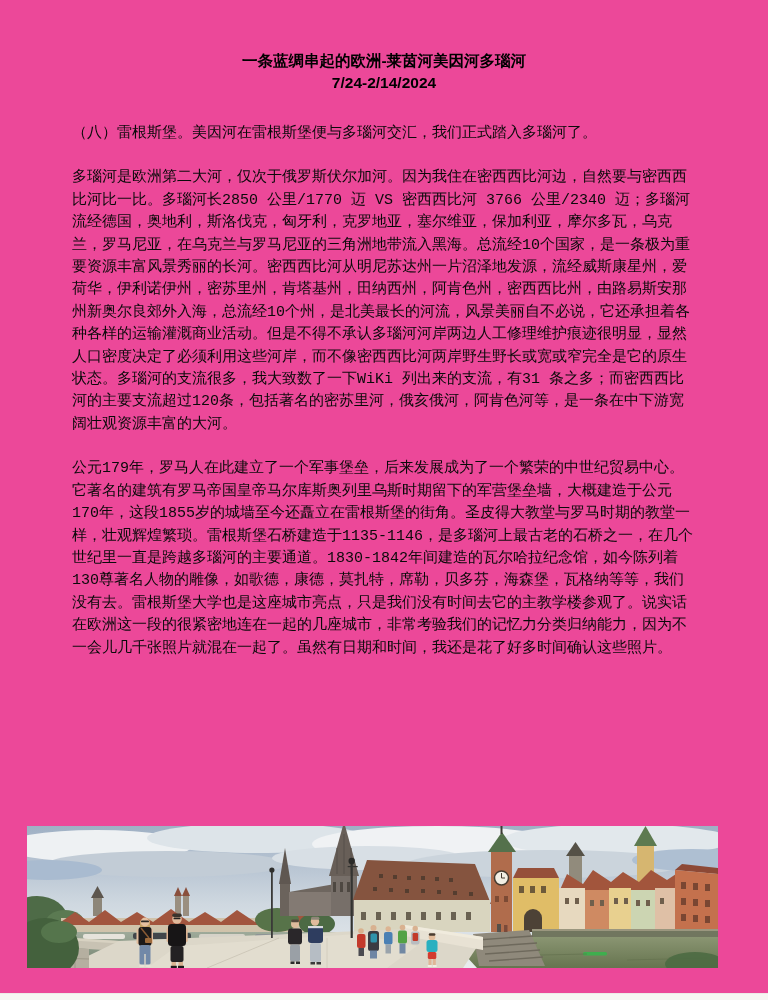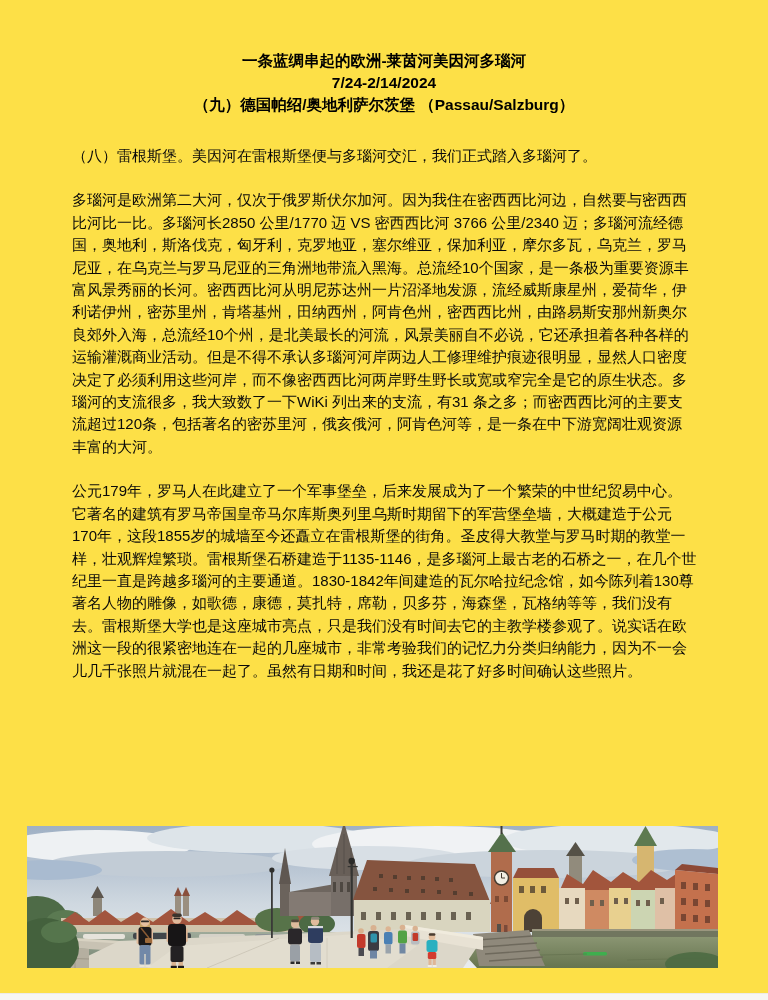--- a/index.html
+++ b/index.html
@@ -1,48 +1,47 @@
 <!DOCTYPE html>
 <html lang="zh"><head>
 <meta charset="utf-8">
 <style>
   html,body { margin:0; padding:0; background:#ffffff; }
   .page {
-    position:relative; width:768px; height:1000px; background:#fde047;
+    position:relative; width:768px; height:1000px; background:#ec4899;
     font-family:"Liberation Sans","DejaVu Sans",sans-serif; color:#111;
     overflow:hidden;
   }
   .doc-header {
     padding-top:50px; text-align:center;
     font-weight:700; font-size:15.5px; line-height:22px; color:#000;
   }
   .doc-body {
     margin:29px 71px 0 72px;
     font-size:15px; line-height:22.4px; text-align:left; color:#0a0a0a;
   }
-  .doc-body p { margin:0 0 22px 0; }
+  .doc-body p { margin:0 0 22px 0;font-family:Liberation Mono, monospace; }
   .photo-figure {
     position:absolute; left:27px; top:826px; width:691px; height:142px;
     margin:0; overflow:hidden; background:#cdd5dd;
   }
   .photo-figure svg { display:block; width:100%; height:100%; }
   .next-page-strip {
     position:absolute; left:0; top:993px; width:768px; height:7px;
     background:#f7f6f3; border-top:1px solid #edebe7; box-sizing:border-box;
   }
 </style>
 </head>
 <body>
 
 <div class="page">
 
   <header class="doc-header">
     <div>一条蓝绸串起的欧洲-莱茵河美因河多瑙河</div>
     <div>7/24-2/14/2024</div>
-    <div>（九）德国帕绍/奥地利萨尔茨堡 （Passau/Salzburg）</div>
   </header>
 
   <main class="doc-body">
     <p>（八）雷根斯堡。美因河在雷根斯堡便与多瑙河交汇，我们正式踏入多瑙河了。</p>
     <p>多瑙河是欧洲第二大河，仅次于俄罗斯伏尔加河。因为我住在密西西比河边，自然要与密西西比河比一比。多瑙河长2850 公里/1770 迈 VS 密西西比河 3766 公里/2340 迈；多瑙河流经德国，奥地利，斯洛伐克，匈牙利，克罗地亚，塞尔维亚，保加利亚，摩尔多瓦，乌克兰，罗马尼亚，在乌克兰与罗马尼亚的三角洲地带流入黑海。总流经10个国家，是一条极为重要资源丰富风景秀丽的长河。密西西比河从明尼苏达州一片沼泽地发源，流经威斯康星州，爱荷华，伊利诺伊州，密苏里州，肯塔基州，田纳西州，阿肯色州，密西西比州，由路易斯安那州新奥尔良郊外入海，总流经10个州，是北美最长的河流，风景美丽自不必说，它还承担着各种各样的运输灌溉商业活动。但是不得不承认多瑙河河岸两边人工修理维护痕迹很明显，显然人口密度决定了必须利用这些河岸，而不像密西西比河两岸野生野长或宽或窄完全是它的原生状态。多瑙河的支流很多，我大致数了一下WiKi 列出来的支流，有31 条之多；而密西西比河的主要支流超过120条，包括著名的密苏里河，俄亥俄河，阿肯色河等，是一条在中下游宽阔壮观资源丰富的大河。</p>
     <p>公元179年，罗马人在此建立了一个军事堡垒，后来发展成为了一个繁荣的中世纪贸易中心。它著名的建筑有罗马帝国皇帝马尔库斯奥列里乌斯时期留下的军营堡垒墙，大概建造于公元170年，这段1855岁的城墙至今还矗立在雷根斯堡的街角。圣皮得大教堂与罗马时期的教堂一样，壮观辉煌繁琐。雷根斯堡石桥建造于1135-1146，是多瑙河上最古老的石桥之一，在几个世纪里一直是跨越多瑙河的主要通道。1830-1842年间建造的瓦尔哈拉纪念馆，如今陈列着130尊著名人物的雕像，如歌德，康德，莫扎特，席勒，贝多芬，海森堡，瓦格纳等等，我们没有去。雷根斯堡大学也是这座城市亮点，只是我们没有时间去它的主教学楼参观了。说实话在欧洲这一段的很紧密地连在一起的几座城市，非常考验我们的记忆力分类归纳能力，因为不一会儿几千张照片就混在一起了。虽然有日期和时间，我还是花了好多时间确认这些照片。</p>
   </main>
 
   <figure class="photo-figure" role="img" aria-label="Panoramic photo of Regensburg taken on the Stone Bridge over the Danube: St. Peter's Cathedral spires, the Salzstadel with steep red roof, the bridge-gate clock tower, colorful old-town houses along the riverbank, moored boats, and tourists walking across the bridge under a cloudy summer sky">
     <svg viewBox="0 0 691 142" preserveAspectRatio="none" aria-hidden="true">

